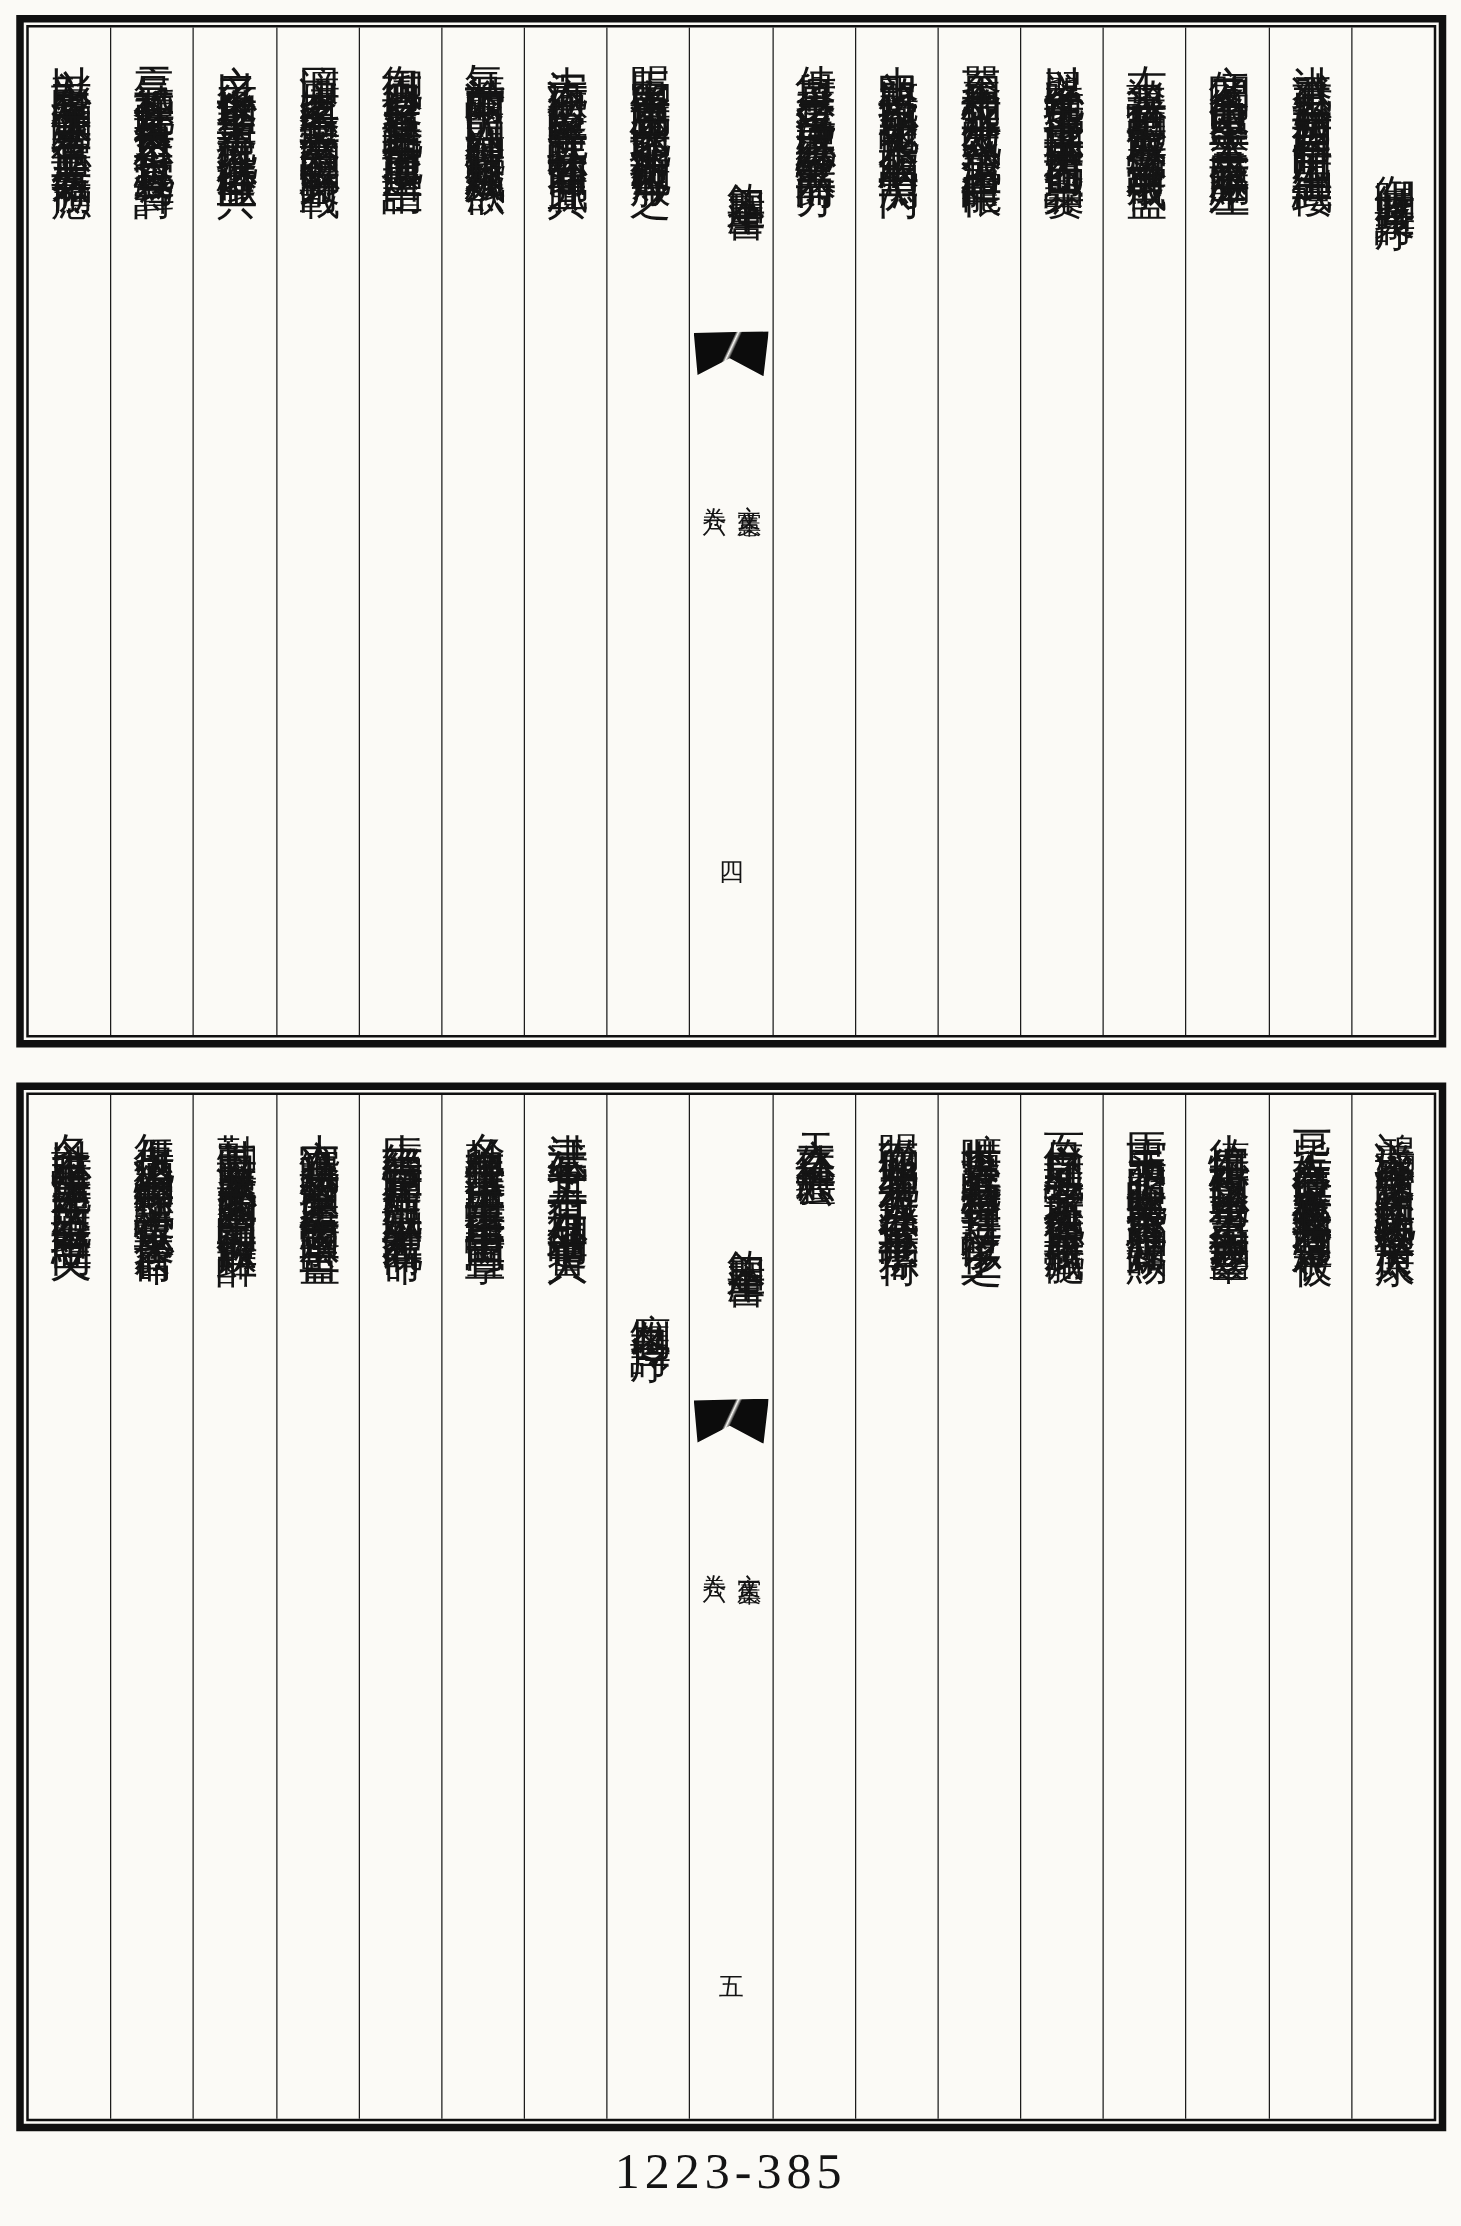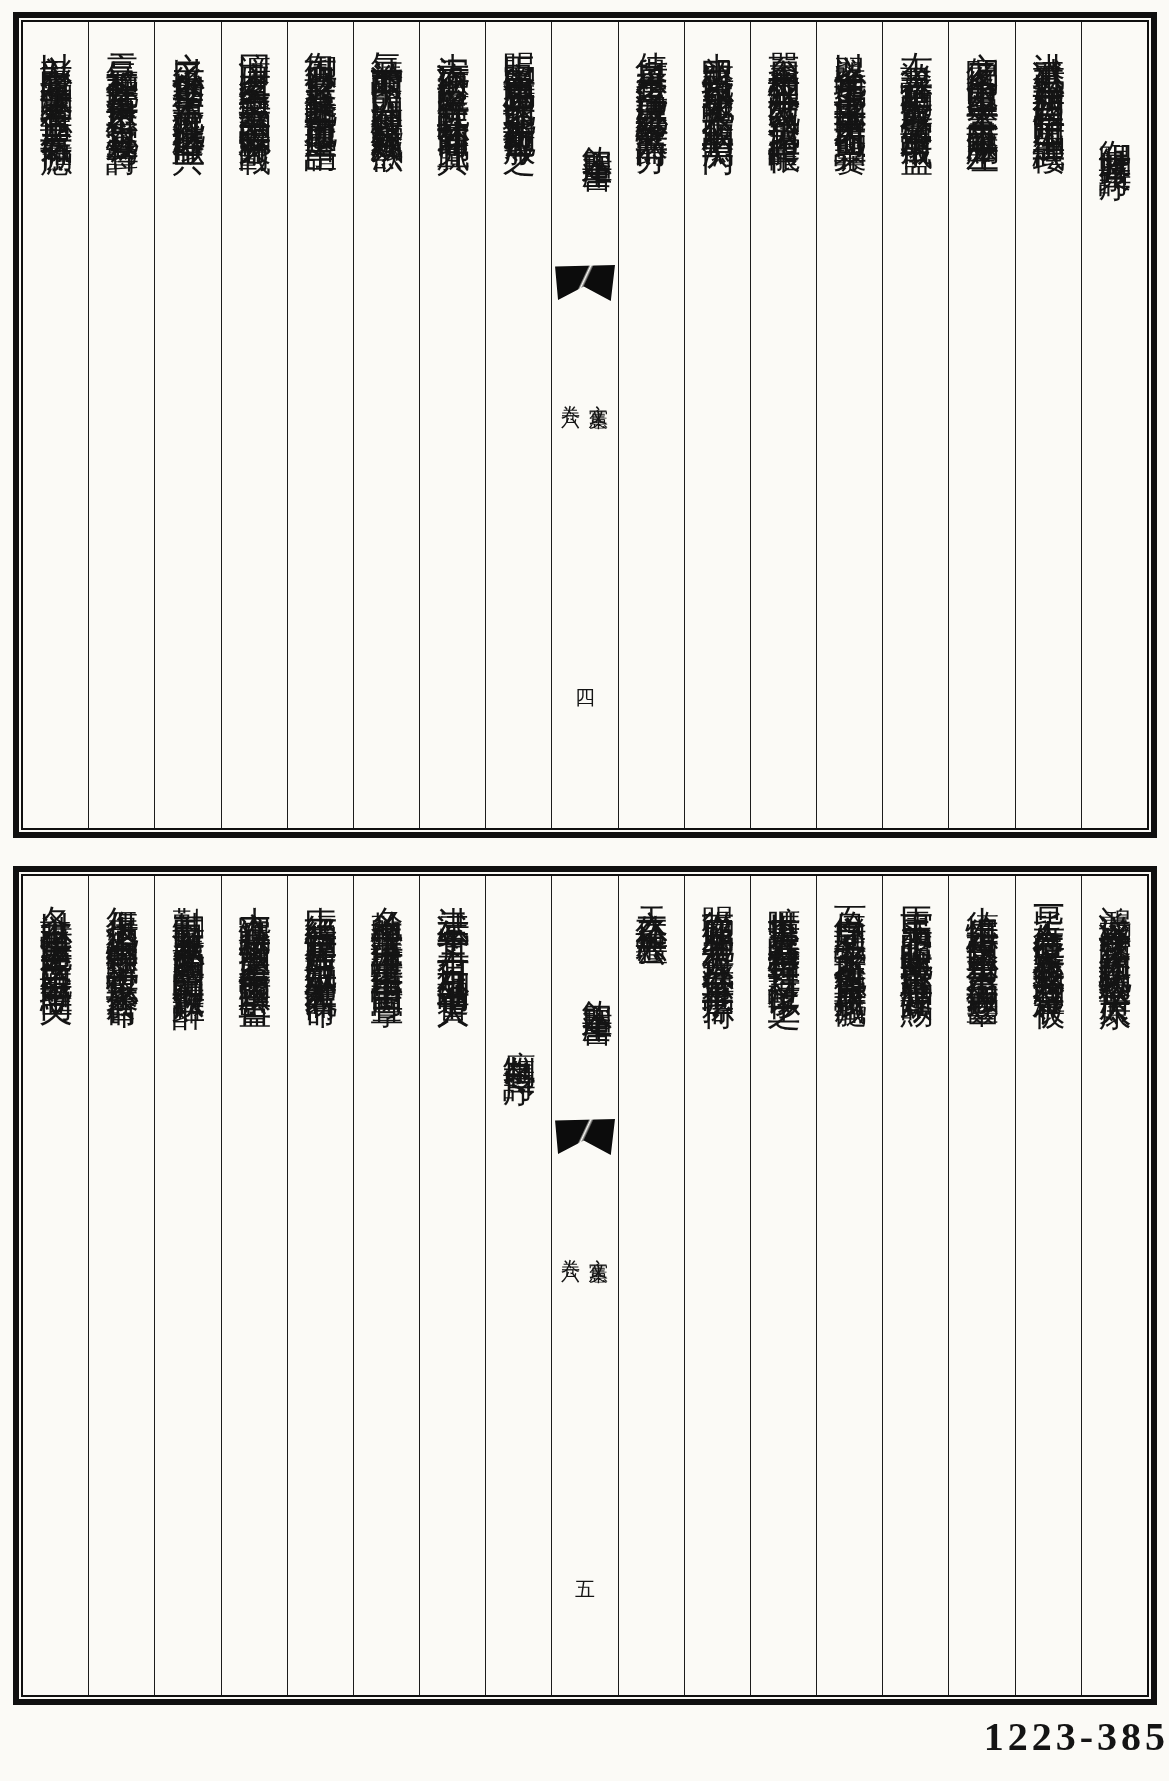--- a/index.html
+++ b/index.html
@@ -52,21 +52,21 @@
     font-size:19px;line-height:1;letter-spacing:3px;
   }
   .folio{
     position:absolute;left:0;right:0;text-align:center;
     font-size:20px;
   }
   .folio-top{top:662px;}
   .folio-bottom{top:700px;}
   .page-label{
     position:absolute;top:1713px;left:0;width:100%;
-    text-align:right;font-size:40px;font-weight:700;letter-spacing:4px;
+    text-align:center;font-size:40px;font-weight:400;letter-spacing:4px;
     font-family:"Liberation Serif","DejaVu Serif",serif;
   }
 </style>
 </head>
 <body>
 
 <div class="block block-top">
   <div class="block-inner">
     <div class="col">
         <div class="vtext indent-title">御賜甘露漿詩序</div>

